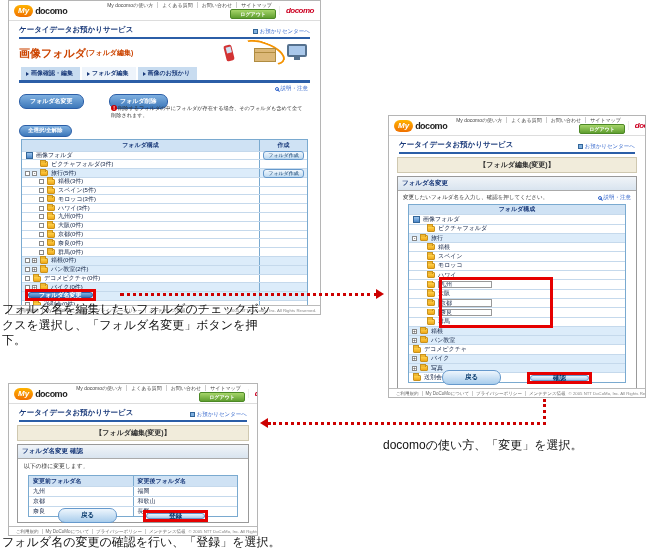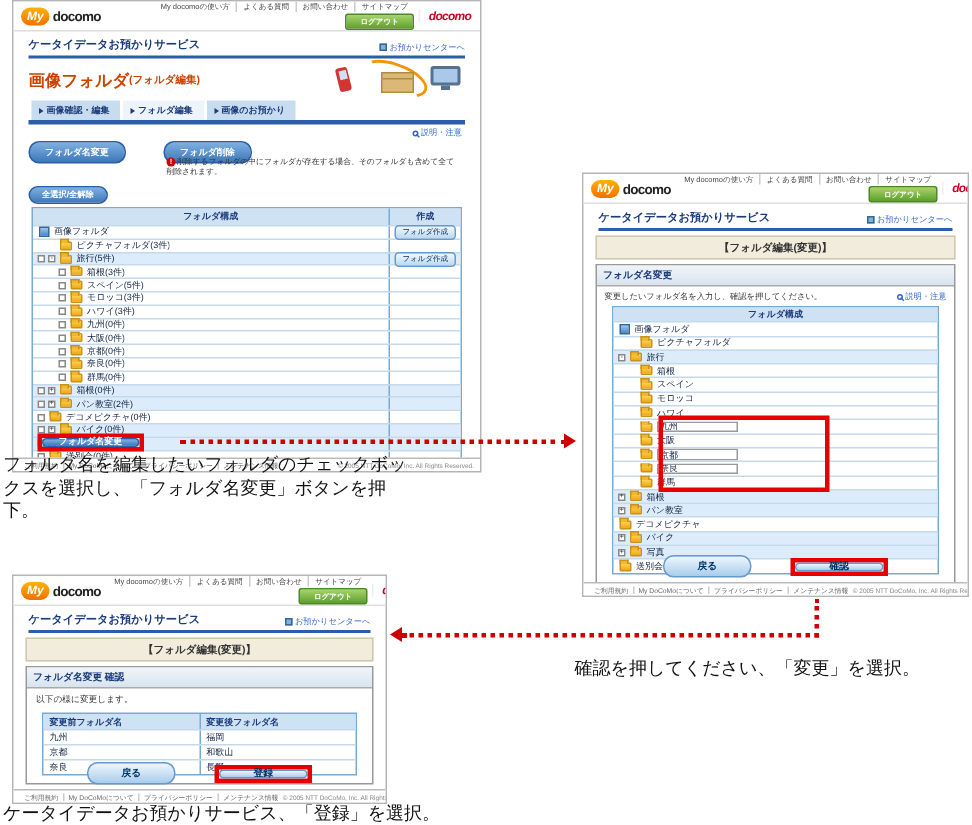--- a/index.html
+++ b/index.html
@@ -614,15 +614,15 @@
 </div>
 
 <div id="arrow1" class="dot-h"></div>
 <div id="arrow1head" class="head-r"></div>
 <div id="arrow2v" class="dot-v"></div>
 <div id="arrow2h" class="dot-h"></div>
 <div id="arrow2head" class="head-l"></div>
 
 <div id="cap1" class="caption">フォルダ名を編集したいフォルダのチェックボックスを選択し、「フォルダ名変更」ボタンを押下。</div>
 <div id="cap2" class="caption">
-  <div>確認を押してください、「変更」を選択。</div>
+  <div>docomoの使い方、「変更」を選択。</div>
 </div>
-<div id="cap3" class="caption">ケータイデータお預かりサービス、「登録」を選択。</div>
+<div id="cap3" class="caption">フォルダ名の変更の確認を行い、「登録」を選択。</div>
 
 </body></html>

